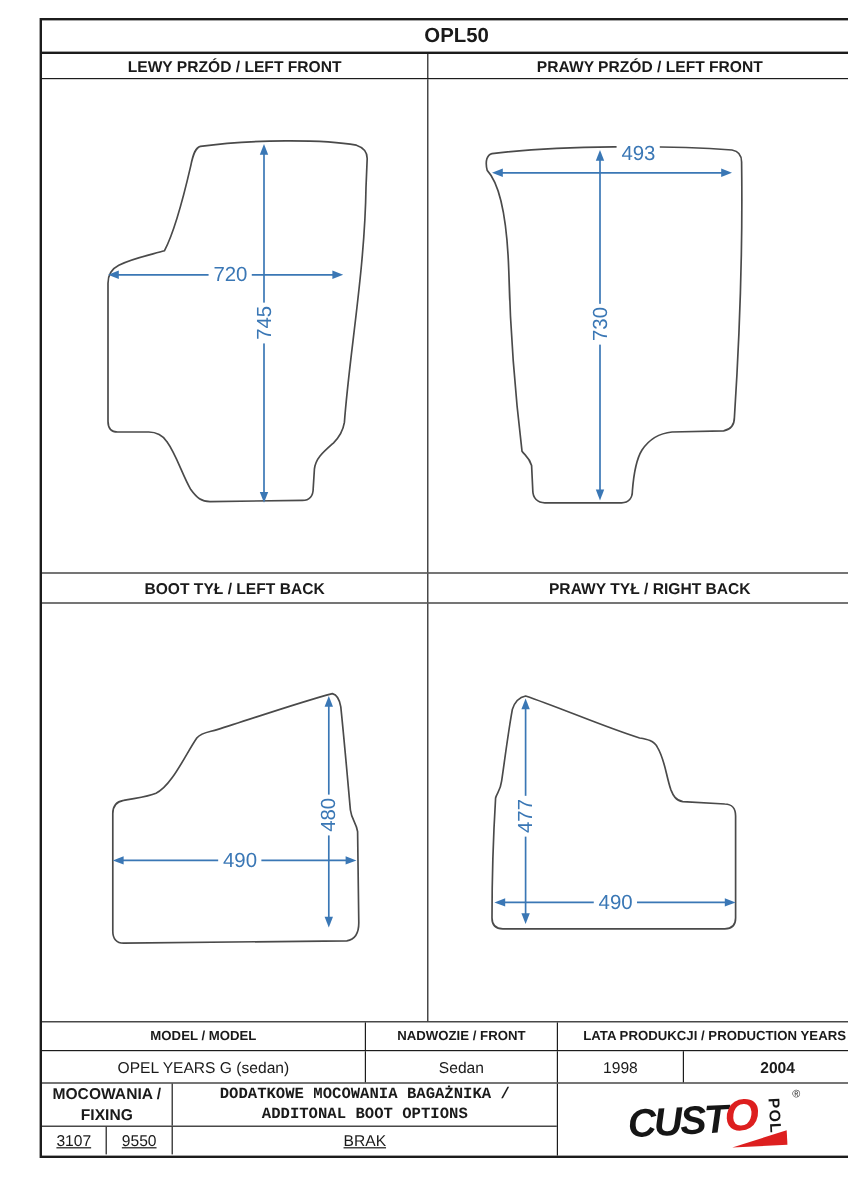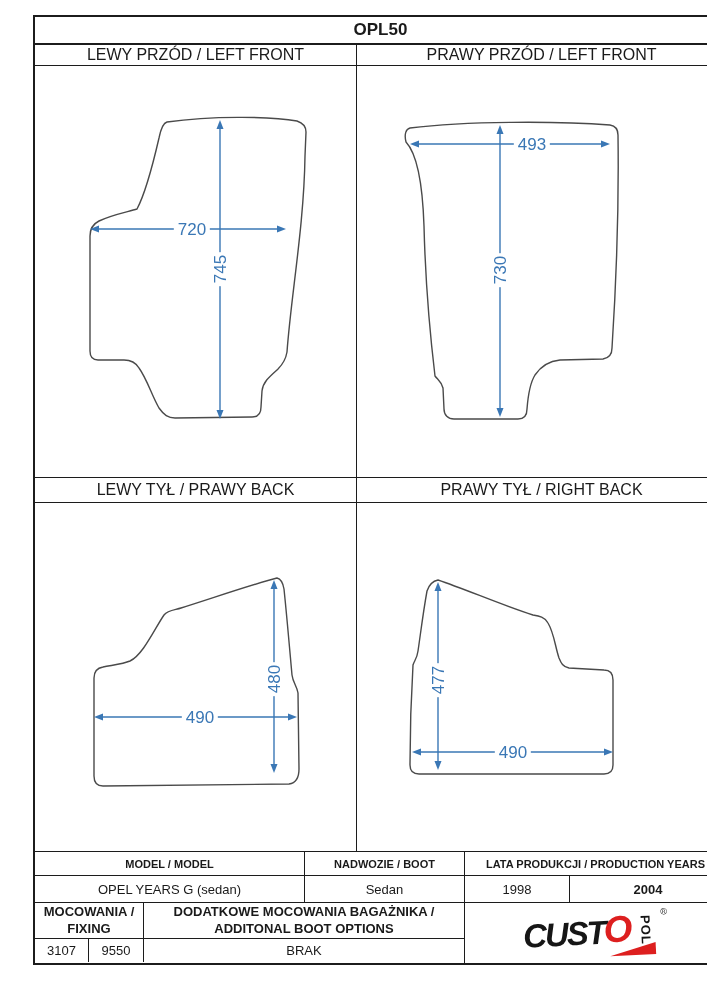--- a/index.html
+++ b/index.html
@@ -7,21 +7,21 @@
          font-family:"Liberation Sans",sans-serif;color:#1a1a1a;}
   .frame{position:absolute;left:33px;top:15px;width:695px;height:950px;
          border:2px solid #1c1c1c;box-sizing:border-box;}
   .row{box-sizing:border-box;border-bottom:1px solid #1c1c1c;display:flex;}
   .title-row{height:28px;border-bottom:2px solid #1c1c1c;align-items:center;justify-content:center;
              font-weight:bold;font-size:17px;}
   .hdr-row{height:21px;}
   .hdr-row2{height:25px;}
   .hdr-cell{flex:0 0 322px;box-sizing:border-box;border-right:1px solid #1c1c1c;
             display:flex;align-items:center;justify-content:center;
-            font-weight:normal;font-size:16px;text-align:right;}
+            font-weight:bold;font-size:13px;text-align:right;}
   .hdr-cell:last-child{flex:1 1 auto;border-right:none;}
   .diag-row3{height:412px;}
   .diag-row5{height:349px;}
   .diag-cell{flex:0 0 322px;box-sizing:border-box;border-right:1px solid #1c1c1c;position:relative;}
   .diag-cell:last-child{flex:1 1 auto;border-right:none;}
   .mat{stroke:#4a4a4a;stroke-width:1.4;fill:#ffffff;}
   .dim{stroke:#3a77b5;stroke-width:1.4;fill:none;}
   .dimhead{fill:#3a77b5;stroke:none;}
   .dimlabel{position:absolute;transform:translate(-50%,-50%);background:#fff;
             color:#3a77b5;font-size:17px;line-height:1;padding:1px 4px;white-space:nowrap;}
@@ -29,21 +29,21 @@
   .tbl-row{font-size:11px;}
   .cell{box-sizing:border-box;border-right:1px solid #1c1c1c;display:flex;
         align-items:center;justify-content:center;text-align:center;}
   .cell:last-child{border-right:none;}
   .bold{font-weight:bold;}
   .hdr6{height:24px;}
   .val7{height:27px;font-size:13px;}
   .bottom-wrap{height:60px;display:flex;box-sizing:border-box;border-bottom:none;}
   .bw-left{flex:0 0 430px;box-sizing:border-box;border-right:1px solid #1c1c1c;}
   .bw-r8{display:flex;height:36px;box-sizing:border-box;border-bottom:1px solid #1c1c1c;}
-  .bw-r9{display:flex;height:23px;}
+  .bw-r9{display:flex;height:23px;text-decoration:underline;}
   .two-line{line-height:1.25;font-size:13px;}
   .logo-cell{flex:1 1 auto;display:flex;align-items:center;justify-content:center;position:relative;}
   .logo{position:relative;display:flex;align-items:flex-start;transform:rotate(-3deg);}
   .logo-cust{font-weight:bold;font-style:italic;font-size:33px;letter-spacing:-2px;
              color:#161616;line-height:1;}
   .logo-o{font-weight:bold;font-style:italic;font-size:37px;line-height:0.9;
           color:#dd1f1f;margin-left:-1px;position:relative;top:-2px;}
   .logo-pol{display:inline-block;transform:rotate(90deg) translateX(2px);transform-origin:center;
             font-weight:bold;font-size:13px;letter-spacing:1px;color:#161616;line-height:1;
             position:relative;top:8px;left:-2px;}
@@ -92,27 +92,27 @@
                C170,349 167,353 161,353 L97,353 C91,353 87,349 87,343 L86,322
                C84,315 81,314 78,310 C72,260 68,200 67,160
                C66,130 62,90 49,76 C47,68 49,63 53,62 Z"></path>
           <line class="dim" x1="61" y1="78" x2="245" y2="78"></line>
           <polygon class="dimhead" points="53,78 62,74.5 62,81.5"></polygon>
           <polygon class="dimhead" points="253,78 244,74.5 244,81.5"></polygon>
           <line class="dim" x1="143" y1="67" x2="143" y2="343"></line>
           <polygon class="dimhead" points="143,59 139.5,68 146.5,68"></polygon>
           <polygon class="dimhead" points="143,351 139.5,342 146.5,342"></polygon>
         </svg>
-        <div class="dimlabel" style="left:175px;top:78px;">493</div>
+        <div class="dimlabel" style="left:175px;top:62px;">493</div>
         <div class="dimlabel vert" style="left:143px;top:204px;">730</div>
       </div>
     </div>
 
     <div class="row hdr-row hdr-row2">
-      <div class="hdr-cell">LEWY TYŁ / PRAWY BACK</div>
+      <div class="hdr-cell">BOOT TYŁ / LEFT BACK</div>
       <div class="hdr-cell">PRAWY TYŁ / RIGHT BACK</div>
     </div>
 
     <div class="row diag-row5">
       <div class="diag-cell">
         <svg width="321" height="348" viewBox="0 0 321 348">
           <path class="mat" d="M242,75 C246,76 248,80 249,86 C252,115 255,150 257,172
                C258,180 262,183 263,190 L264,266 C264,274 261,280 254,281
                L68,283 C62,283 59,279 59,273 L59,175 C59,169 62,165 68,164
                C78,162 88,161 95,158 C108,152 120,125 129,112
@@ -142,41 +142,41 @@
           <polygon class="dimhead" points="81,79 77.5,88 84.5,88"></polygon>
           <polygon class="dimhead" points="81,267 77.5,258 84.5,258"></polygon>
         </svg>
         <div class="dimlabel" style="left:156px;top:249px;">490</div>
         <div class="dimlabel vert" style="left:81px;top:177px;">477</div>
       </div>
     </div>
 
     <div class="row tbl-row hdr6">
       <div class="cell bold" style="flex:0 0 270px;">MODEL / MODEL</div>
-      <div class="cell bold" style="flex:0 0 160px;">NADWOZIE / BOOT</div>
+      <div class="cell bold" style="flex:0 0 160px;">NADWOZIE / FRONT</div>
       <div class="cell bold" style="flex:1 1 auto;">LATA PRODUKCJI / PRODUCTION YEARS</div>
     </div>
 
     <div class="row tbl-row val7">
       <div class="cell" style="flex:0 0 270px;">OPEL YEARS G (sedan)</div>
       <div class="cell" style="flex:0 0 160px;">Sedan</div>
       <div class="cell" style="flex:0 0 105px;">1998</div>
       <div class="cell" style="flex:1 1 auto;font-weight:bold;">2004</div>
     </div>
 
     <div class="row bottom-wrap">
       <div class="bw-left">
         <div class="bw-r8">
           <div class="cell bold two-line" style="flex:0 0 109px;">
             <div>
               <div>MOCOWANIA /</div>
               <div>FIXING</div>
             </div>
           </div>
-          <div class="cell bold two-line" style="flex:1 1 auto;">
+          <div class="cell bold two-line" style="flex:1 1 auto;font-family:Liberation Mono, monospace;">
             <div>
               <div>DODATKOWE MOCOWANIA BAGAŻNIKA /</div>
               <div>ADDITONAL BOOT OPTIONS</div>
             </div>
           </div>
         </div>
         <div class="bw-r9">
           <div class="cell" style="flex:0 0 54px;font-size:13px;">3107</div>
           <div class="cell" style="flex:0 0 55px;font-size:13px;">9550</div>
           <div class="cell" style="flex:1 1 auto;font-size:13px;">BRAK</div>

